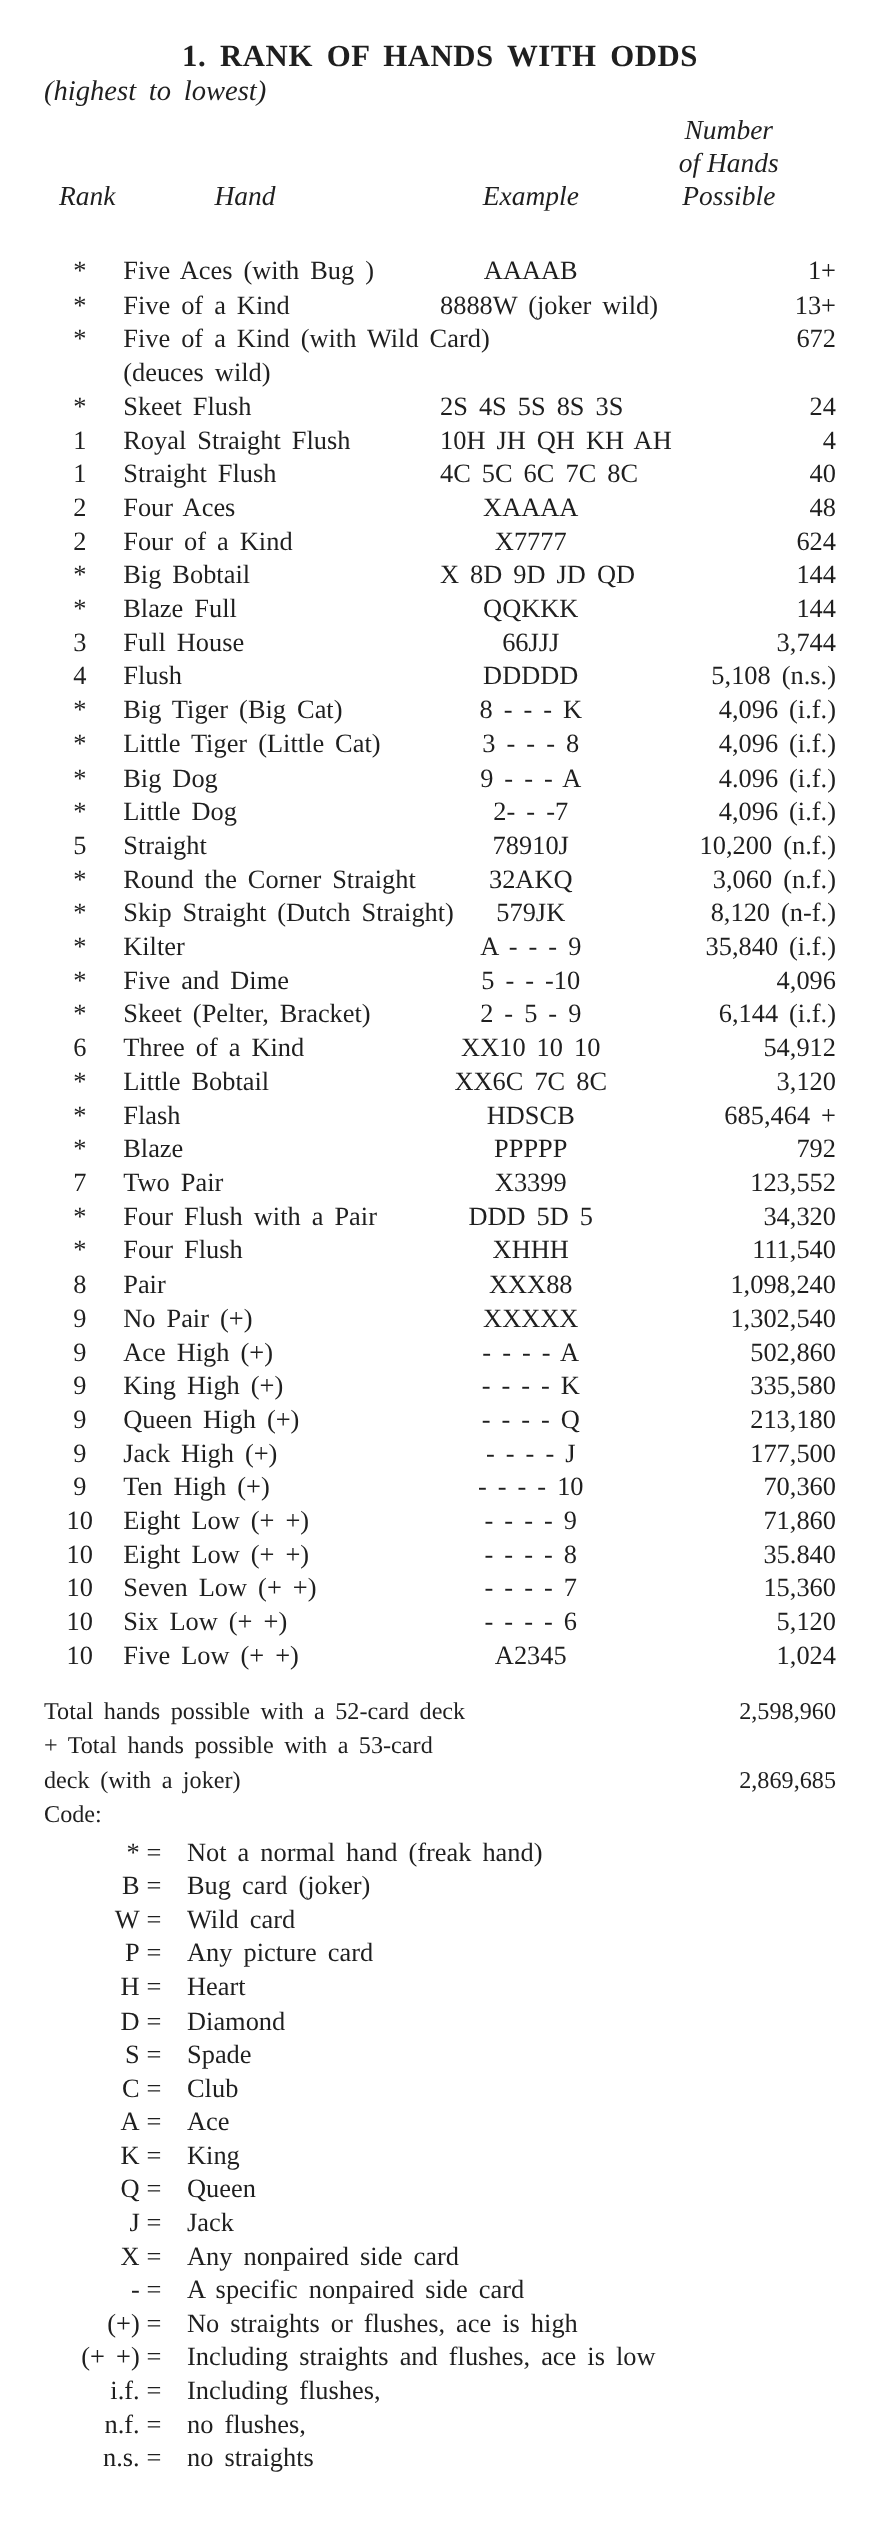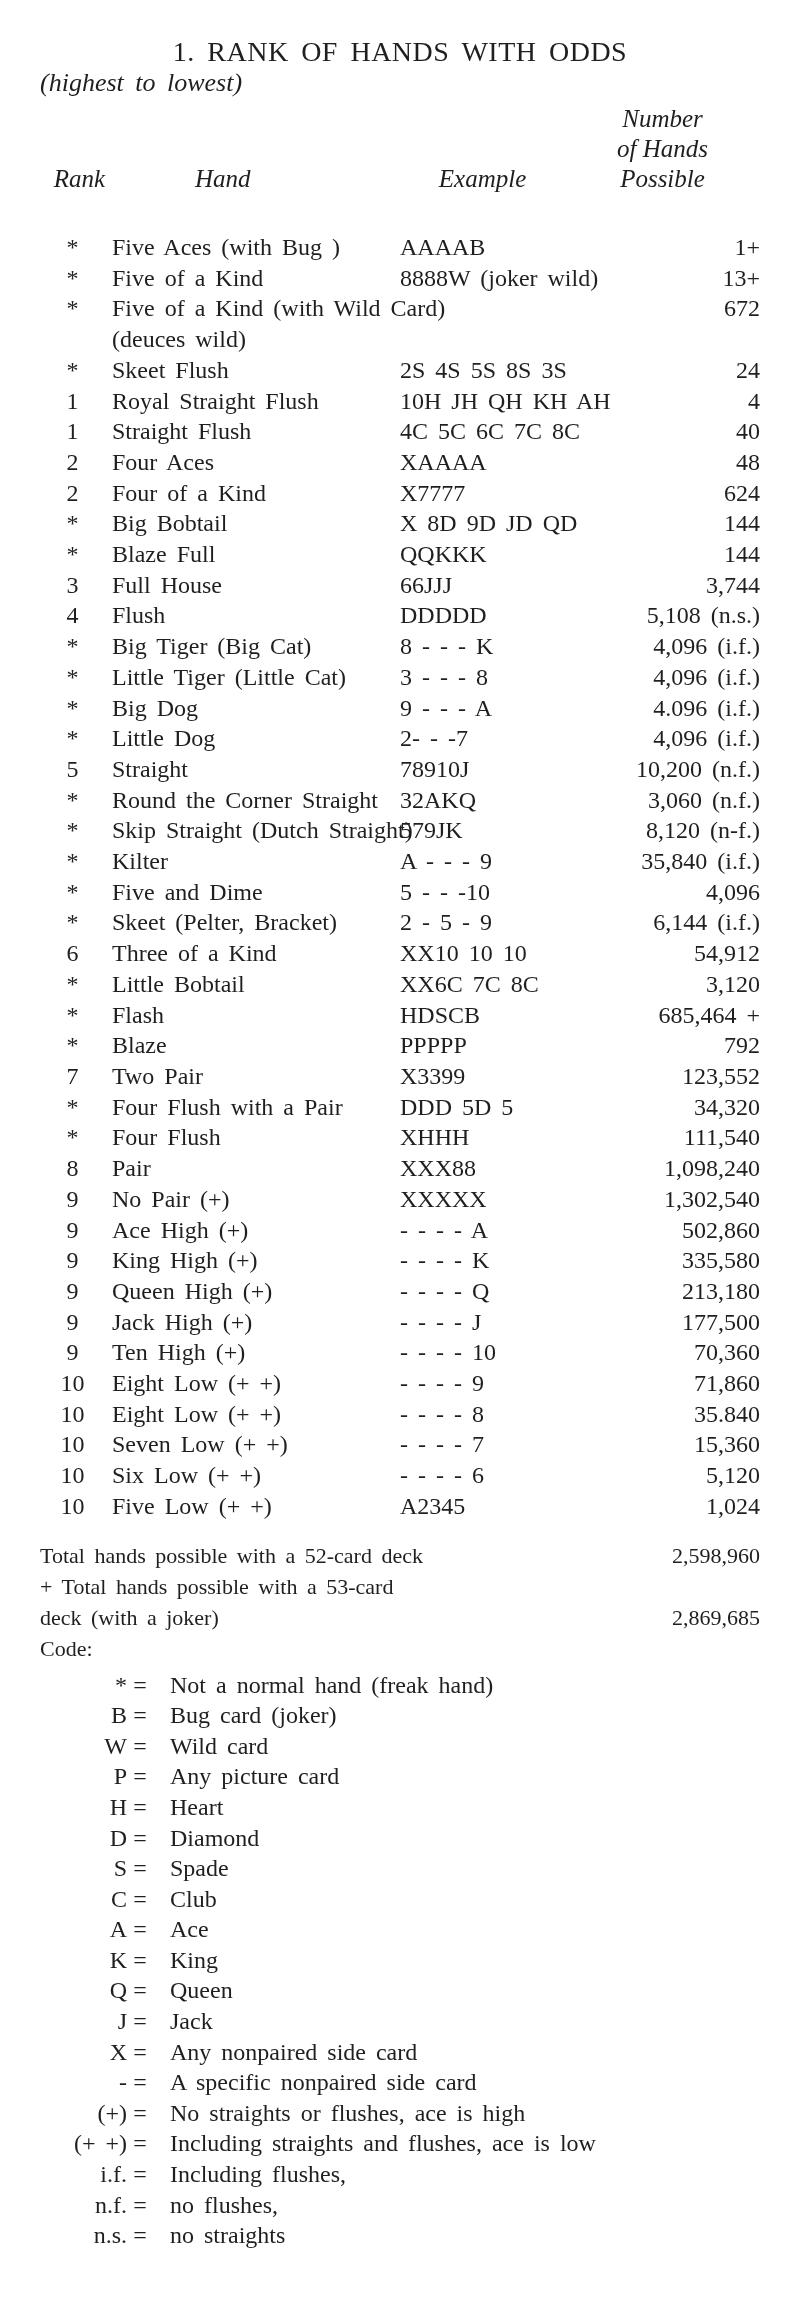--- a/index.html
+++ b/index.html
@@ -8,21 +8,21 @@
     width: 800px;
     height: 2310px;
     background: #ffffff;
     color: #1f1f1f;
     font-family: "Liberation Serif", "DejaVu Serif", serif;
     padding: 36px 40px 0 40px;
     overflow: hidden;
   }
   .title {
     font-size: 28px;
-    font-weight: normal;
+    font-weight: bold;
     text-align: center;
     line-height: 32px;
     letter-spacing: 0.5px;
     word-spacing: 5px;
   }
   .subtitle {
     font-size: 26px;
     font-style: italic;
     text-align: left;
     line-height: 30px;
@@ -40,21 +40,21 @@
   .colheads .h-num  { text-align: center; }
   .tbody { margin-top: 38px; font-size: 24px; word-spacing: 4px; }
   .trow {
     display: grid;
     grid-template-columns: 65px 295px 165px 1fr;
     line-height: 30.7px;
   }
   .c-rank { text-align: center; }
   .c-hand { padding-left: 7px; white-space: nowrap; }
   .c-hand .hand2 { display: block; }
-  .c-ex   { text-align: left; white-space: nowrap; }
+  .c-ex   { text-align: center; white-space: nowrap; }
   .c-num  { text-align: right; white-space: nowrap; align-self: start; }
   .totals { margin-top: 18px; font-size: 22px; word-spacing: 4px; }
   .totrow { display: flex; justify-content: space-between; line-height: 31px; }
   .legend { margin-top: 6px; font-size: 24px; word-spacing: 4px; }
   .lrow {
     display: grid;
     grid-template-columns: 87px 26px 1fr;
     line-height: 30.6px;
   }
   .l-sym  { text-align: right; white-space: nowrap; }

